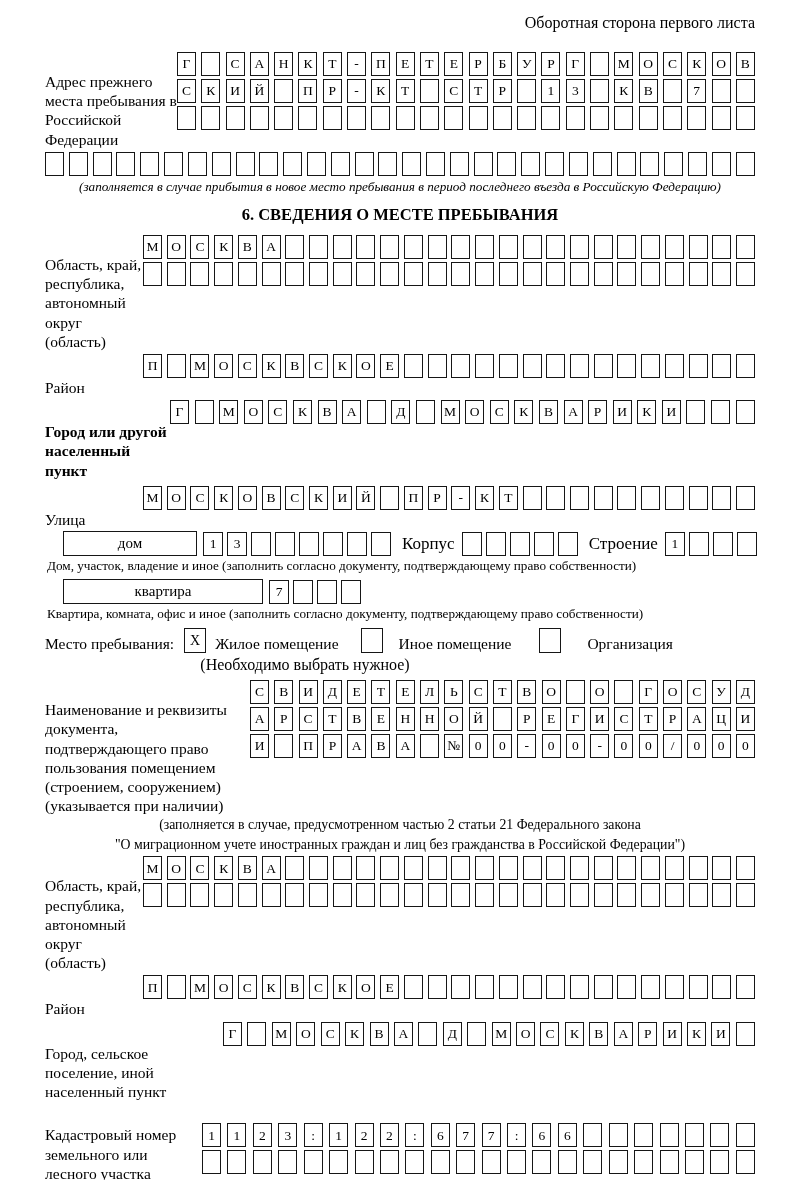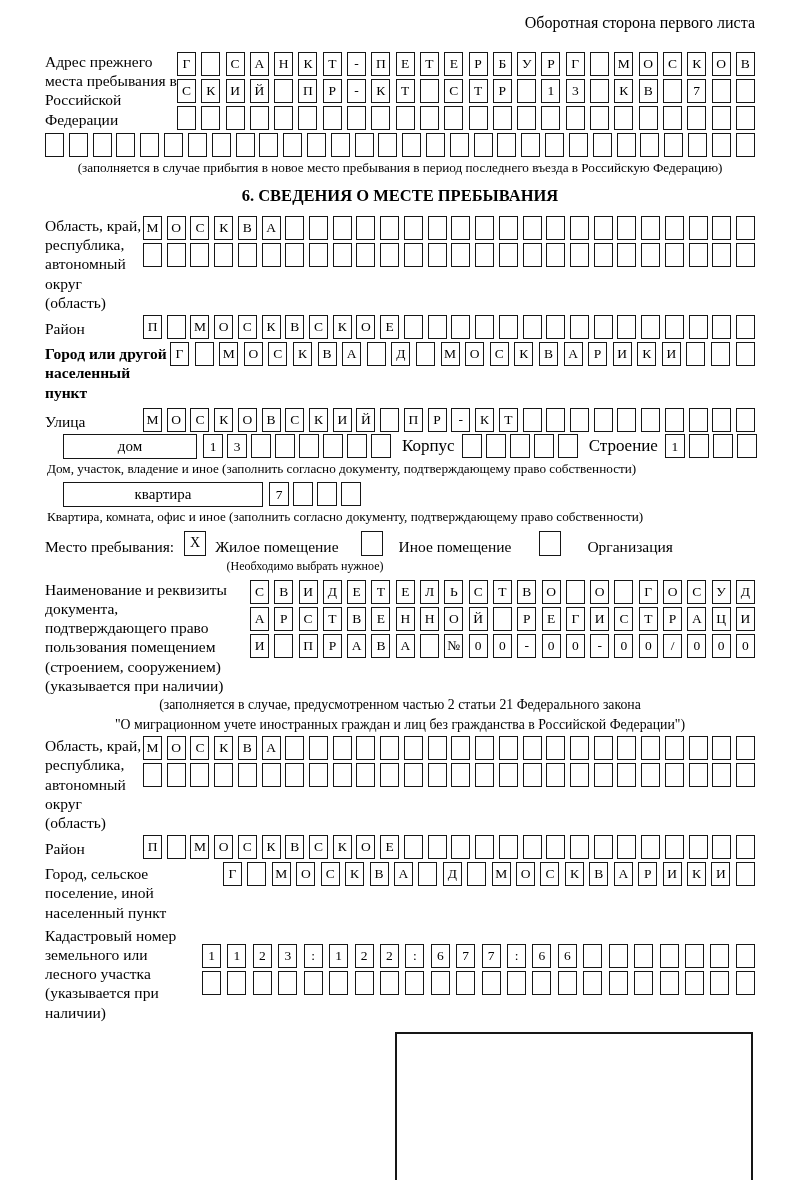--- a/index.html
+++ b/index.html
@@ -1,43 +1,43 @@
 <!DOCTYPE html>
 <html lang="ru"><head>
 <meta charset="utf-8">
 <style>
   html,body{margin:0;padding:0;background:#fff;}
   body{width:800px;height:1180px;color:#000;font-family:"Liberation Serif","DejaVu Serif",serif;overflow:hidden;}
   .page{padding:14px 45px 0 45px;box-sizing:border-box;width:800px;}
   .hdr{text-align:right;font-size:16px;margin-bottom:20px;}
   .field{display:flex;align-items:flex-start;}
-  .flabel{font-size:15.5px;line-height:1.24;flex-shrink:0;}
+  .flabel{font-size:15.5px;line-height:1.24;flex-shrink:0;margin-top:20px;}
   .rows{display:flex;flex-direction:column;}
   .boxrow{display:flex;justify-content:space-between;margin-bottom:3px;}
   .cell{width:19px;height:24px;border:1.8px solid #161616;box-sizing:border-box;
         display:flex;align-items:center;justify-content:center;
         font-size:13.5px;line-height:1;flex-shrink:0;background:#fff;}
   .w578{width:578px;} .w710{width:710px;} .w612{width:612px;} .w585{width:585px;}
   .w505{width:505px;} .w532{width:532px;} .w553{width:553px;}
-  .fnote{font-size:13.2px;text-align:center;margin:2px 0 6px 0;}
+  .fnote{font-size:13.2px;text-align:center;margin:2px 0 6px 0;font-style:italic;}
   .h2{font-size:16.5px;font-weight:bold;text-align:center;margin:10px 0 10px 0;}
   .h3{font-size:15.5px;font-weight:bold;text-align:center;margin:14px 0 10px 0;}
   .cnote{font-size:13.8px;text-align:center;line-height:1.45;margin-bottom:1px;}
   .inlinerow{display:flex;align-items:center;margin:2px 0 2px 18px;}
   .bigbox{border:1.8px solid #161616;height:25px;box-sizing:border-box;display:flex;
           align-items:center;justify-content:center;font-size:15px;flex-shrink:0;}
   .bb-dom{width:134px;} .bb-kv{width:200px;}
   .cgroup{display:flex;gap:4px;margin-left:6px;}
   .cgroup .cell{width:20px;}
   .ilabel{font-size:17px;padding:0 7px 0 11px;white-space:nowrap;}
   .capnote{font-size:13.2px;margin:1px 0 5px 2px;}
   .mesto{display:flex;align-items:flex-end;margin-top:6px;font-size:15.5px;}
   .chk{width:22px;height:25px;border:1.8px solid #161616;box-sizing:border-box;display:flex;
        align-items:center;justify-content:center;font-size:14px;flex-shrink:0;}
-  .mnote{font-size:12px;text-align:center;width:440px;margin:3px 0 6px 40px;}
+  .mnote{font-size:16px;text-align:center;width:440px;margin:3px 0 6px 40px;}
   .stamp{width:358px;height:172px;border:2px solid #161616;box-sizing:border-box;
          margin:10px 0 8px 350px;background:#fff;}
   .mb0{margin-bottom:0;}
 </style>
 </head>
 <body>
 
 <div class="page">
 
   <div class="hdr">Оборотная сторона первого листа</div>

